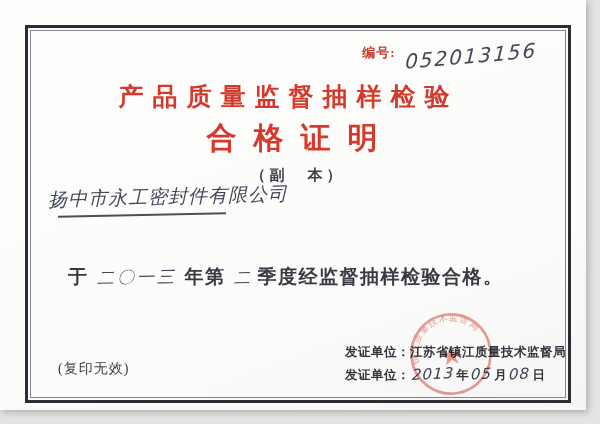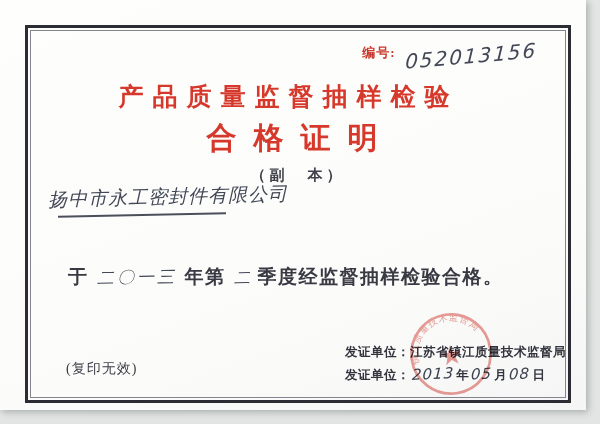--- a/index.html
+++ b/index.html
@@ -67,21 +67,20 @@
   .line1{left:86px;top:198px;}
   .line1 .fill{margin:0 10px 0 8px;}
   .line2{left:40px;top:236px;}
   .line2 .fill{margin:0 8px;}
   .line2 .fill-year{font-size:17px;letter-spacing:3px;}
   .closing{left:86px;top:272px;}
   
   .copy-invalid{
     position:absolute;left:30px;top:332px;color:#3c3c46;font-size:14px;
     letter-spacing:1px;
-    margin-left:8px;
   }
   .issuer-block{position:absolute;left:317px;top:311px;white-space:nowrap;}
   .issuer-line,.date-line{height:23px;line-height:23px;}
   .flabel{color:#33333d;font-size:12.5px;font-weight:bold;letter-spacing:.5px;}
   .fval{color:#33333d;font-size:12.5px;font-weight:bold;letter-spacing:.5px;}
   .dateval{font-size:15px;letter-spacing:1px;transform:rotate(-3deg) skewX(-6deg);margin:0 2px;color:#3d4250;}
   
   .seal{
     position:absolute;left:379px;top:282px;width:88px;height:88px;
     opacity:.55;mix-blend-mode:multiply;transform:rotate(-8deg);

